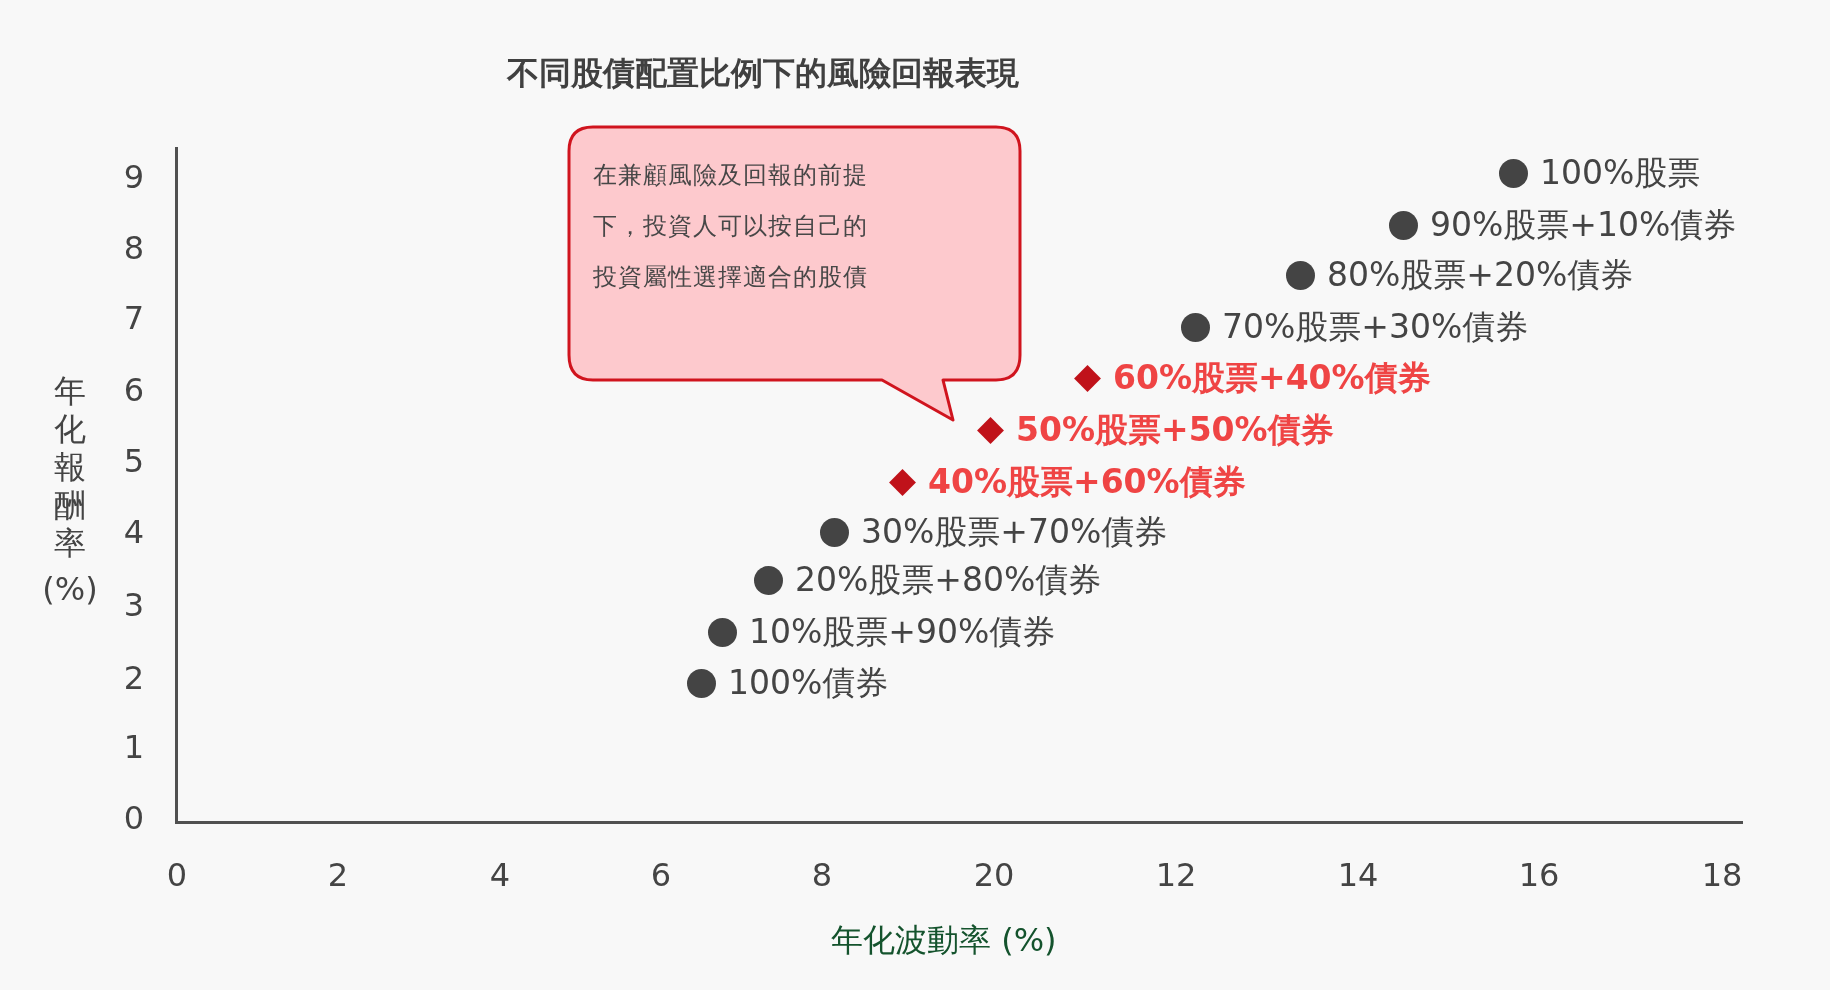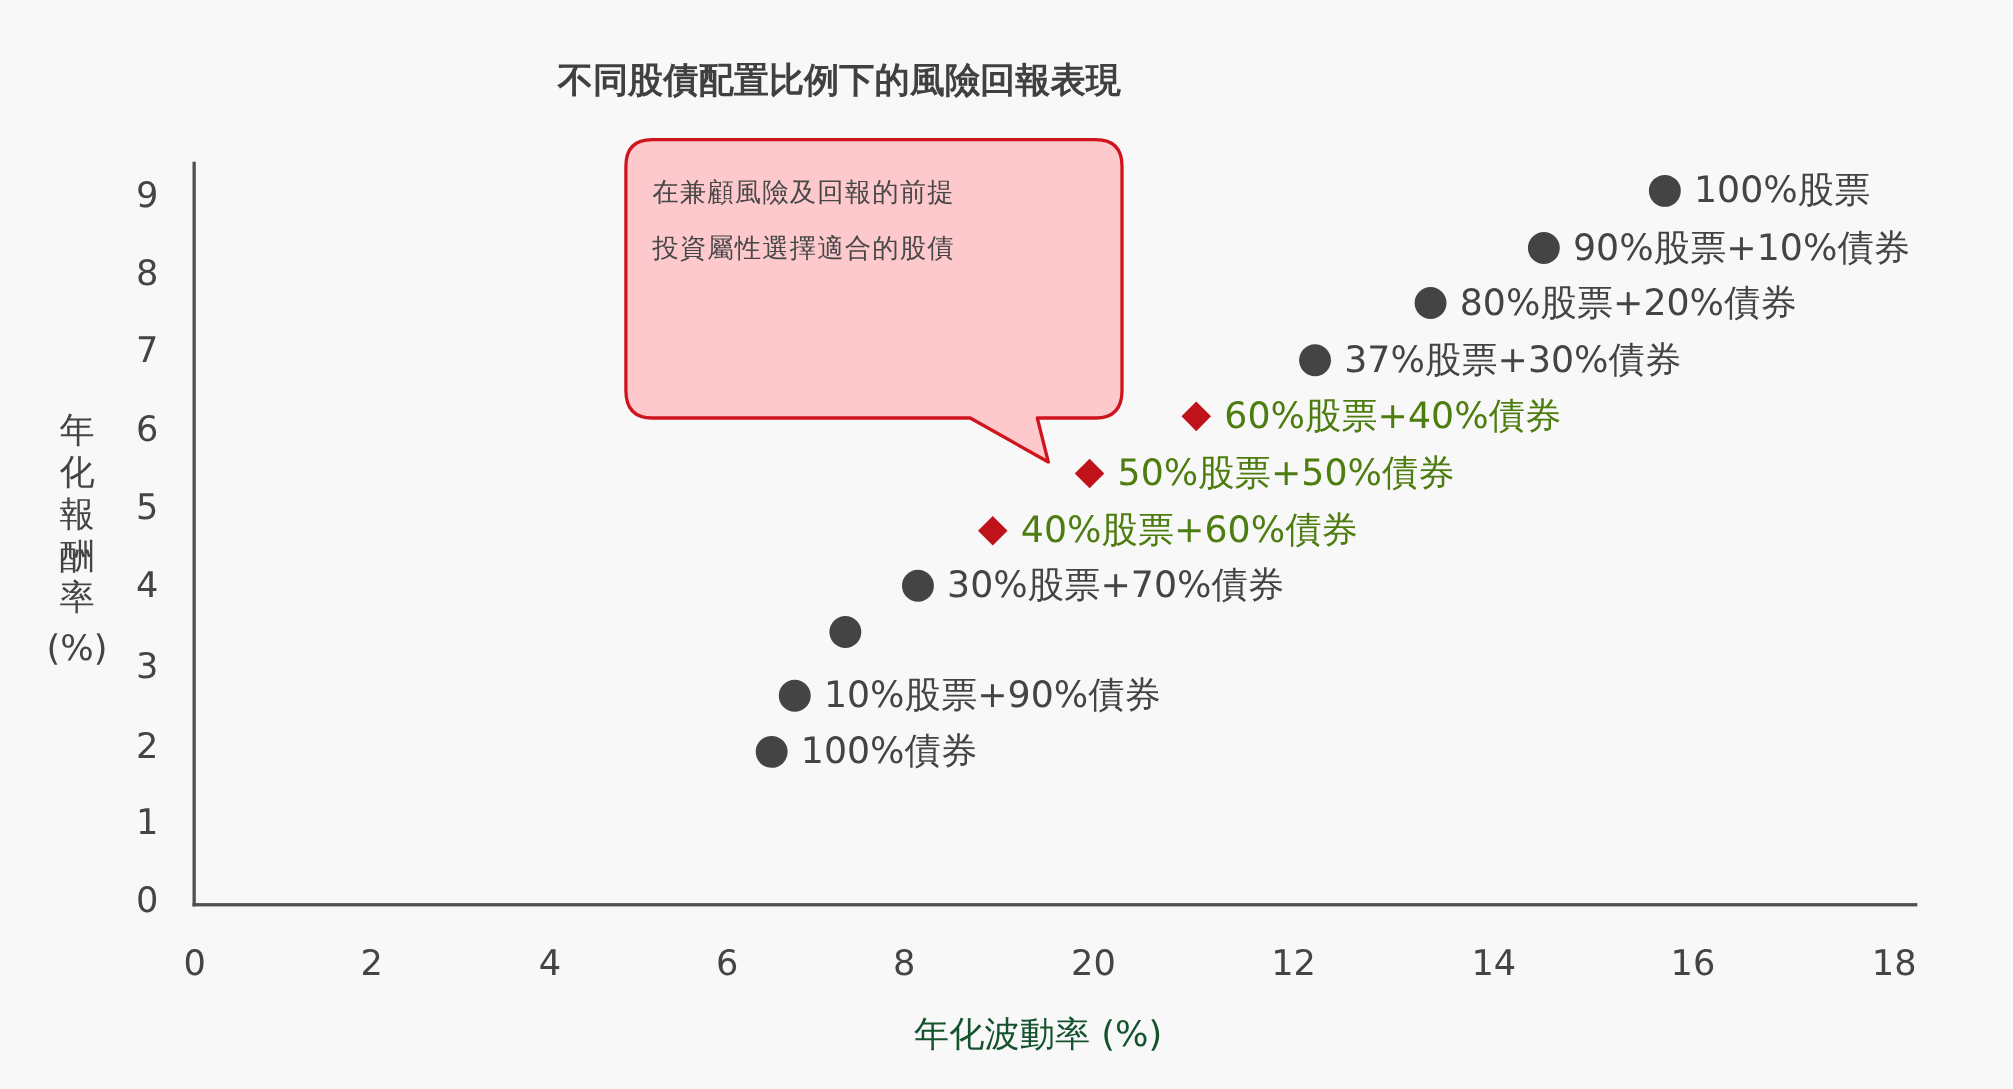--- a/index.html
+++ b/index.html
@@ -10,21 +10,21 @@
   .axis-y-line { left: 175px; top: 147px; width: 3px; height: 677px; background: #505050; }
   .axis-x-line { left: 175px; top: 821px; width: 1568px; height: 3px; background: #505050; }
   .ytick { width: 40px; text-align: right; font-size: 32px; line-height: 36px; color: #444; left: 104px; }
   .xtick { width: 60px; text-align: center; font-size: 32px; line-height: 36px; color: #444; top: 857px; }
   .ylabel { left: 40px; top: 372px; width: 60px; text-align: center; font-size: 32px; line-height: 38px; color: #444; }
   .ylabel span { display: block; }
   .xlabel { left: 831px; top: 919px; font-size: 32px; white-space: nowrap; color: #14532d; }
   .point { display: flex; align-items: center; white-space: nowrap; font-size: 33px; line-height: 40px; }
   .marker-circle { width: 29px; height: 29px; border-radius: 50%; background: #444444; flex: none; margin-right: 12px; }
   .marker-diamond { width: 19px; height: 19px; background: #c0121a; transform: rotate(45deg); flex: none; margin: 0 16px 0 4px; }
-  .point.hl { color: #4d7c0f; font-weight: normal; }
+  .point.hl { color: #ef4444; font-weight: bold; }
   .point.normal { color: #444444; }
   .callout { left: 567px; top: 125px; }
   .callout svg { position: absolute; left: 0; top: 0; }
   .callout-text { position: absolute; left: 26px; top: 25px; width: 420px; font-size: 24px; line-height: 51px; color: #474747; letter-spacing: 1px; }
 </style>
 </head>
 <body>
 
 <div class="abs title">不同股債配置比例下的風險回報表現</div>
 
@@ -63,58 +63,60 @@
 <div class="abs xtick" style="left:1692px">18</div>
 
 <div class="abs xlabel">年化波動率 (%)</div>
 
 <div class="abs callout">
   <svg width="460" height="300" viewBox="0 0 460 300">
     <path d="M26,2 H429 Q453,2 453,26 V230 Q453,255 429,255 H376 L386,295 L315,255 H26 Q2,255 2,230 V26 Q2,2 26,2 Z" fill="#fdc9cd" stroke="#d0141e" stroke-width="3" stroke-linejoin="round"></path>
   </svg>
   <div class="callout-text">
     <div>在兼顧風險及回報的前提</div>
+    <div>下，投資人可以按自己的</div>
     <div>投資屬性選擇適合的股債</div>
   </div>
 </div>
 
 <div class="abs point normal" style="left:1499px; top:153px">
   <span class="marker-circle"></span>
   <span>100%股票</span>
 </div>
 <div class="abs point normal" style="left:1389px; top:205px">
   <span class="marker-circle"></span>
   <span>90%股票+10%債券</span>
 </div>
 <div class="abs point normal" style="left:1286px; top:255px">
   <span class="marker-circle"></span>
   <span>80%股票+20%債券</span>
 </div>
 <div class="abs point normal" style="left:1181px; top:307px">
   <span class="marker-circle"></span>
-  <span>37%股票+30%債券</span>
+  <span>70%股票+30%債券</span>
 </div>
 <div class="abs point hl" style="left:1074px; top:358px">
   <span class="marker-diamond"></span>
   <span>60%股票+40%債券</span>
 </div>
 <div class="abs point hl" style="left:977px; top:410px">
   <span class="marker-diamond"></span>
   <span>50%股票+50%債券</span>
 </div>
 <div class="abs point hl" style="left:889px; top:462px">
   <span class="marker-diamond"></span>
   <span>40%股票+60%債券</span>
 </div>
 <div class="abs point normal" style="left:820px; top:512px">
   <span class="marker-circle"></span>
   <span>30%股票+70%債券</span>
 </div>
 <div class="abs point normal" style="left:754px; top:560px">
   <span class="marker-circle"></span>
+  <span>20%股票+80%債券</span>
 </div>
 <div class="abs point normal" style="left:708px; top:612px">
   <span class="marker-circle"></span>
   <span>10%股票+90%債券</span>
 </div>
 <div class="abs point normal" style="left:687px; top:663px">
   <span class="marker-circle"></span>
   <span>100%債券</span>
 </div>
 

